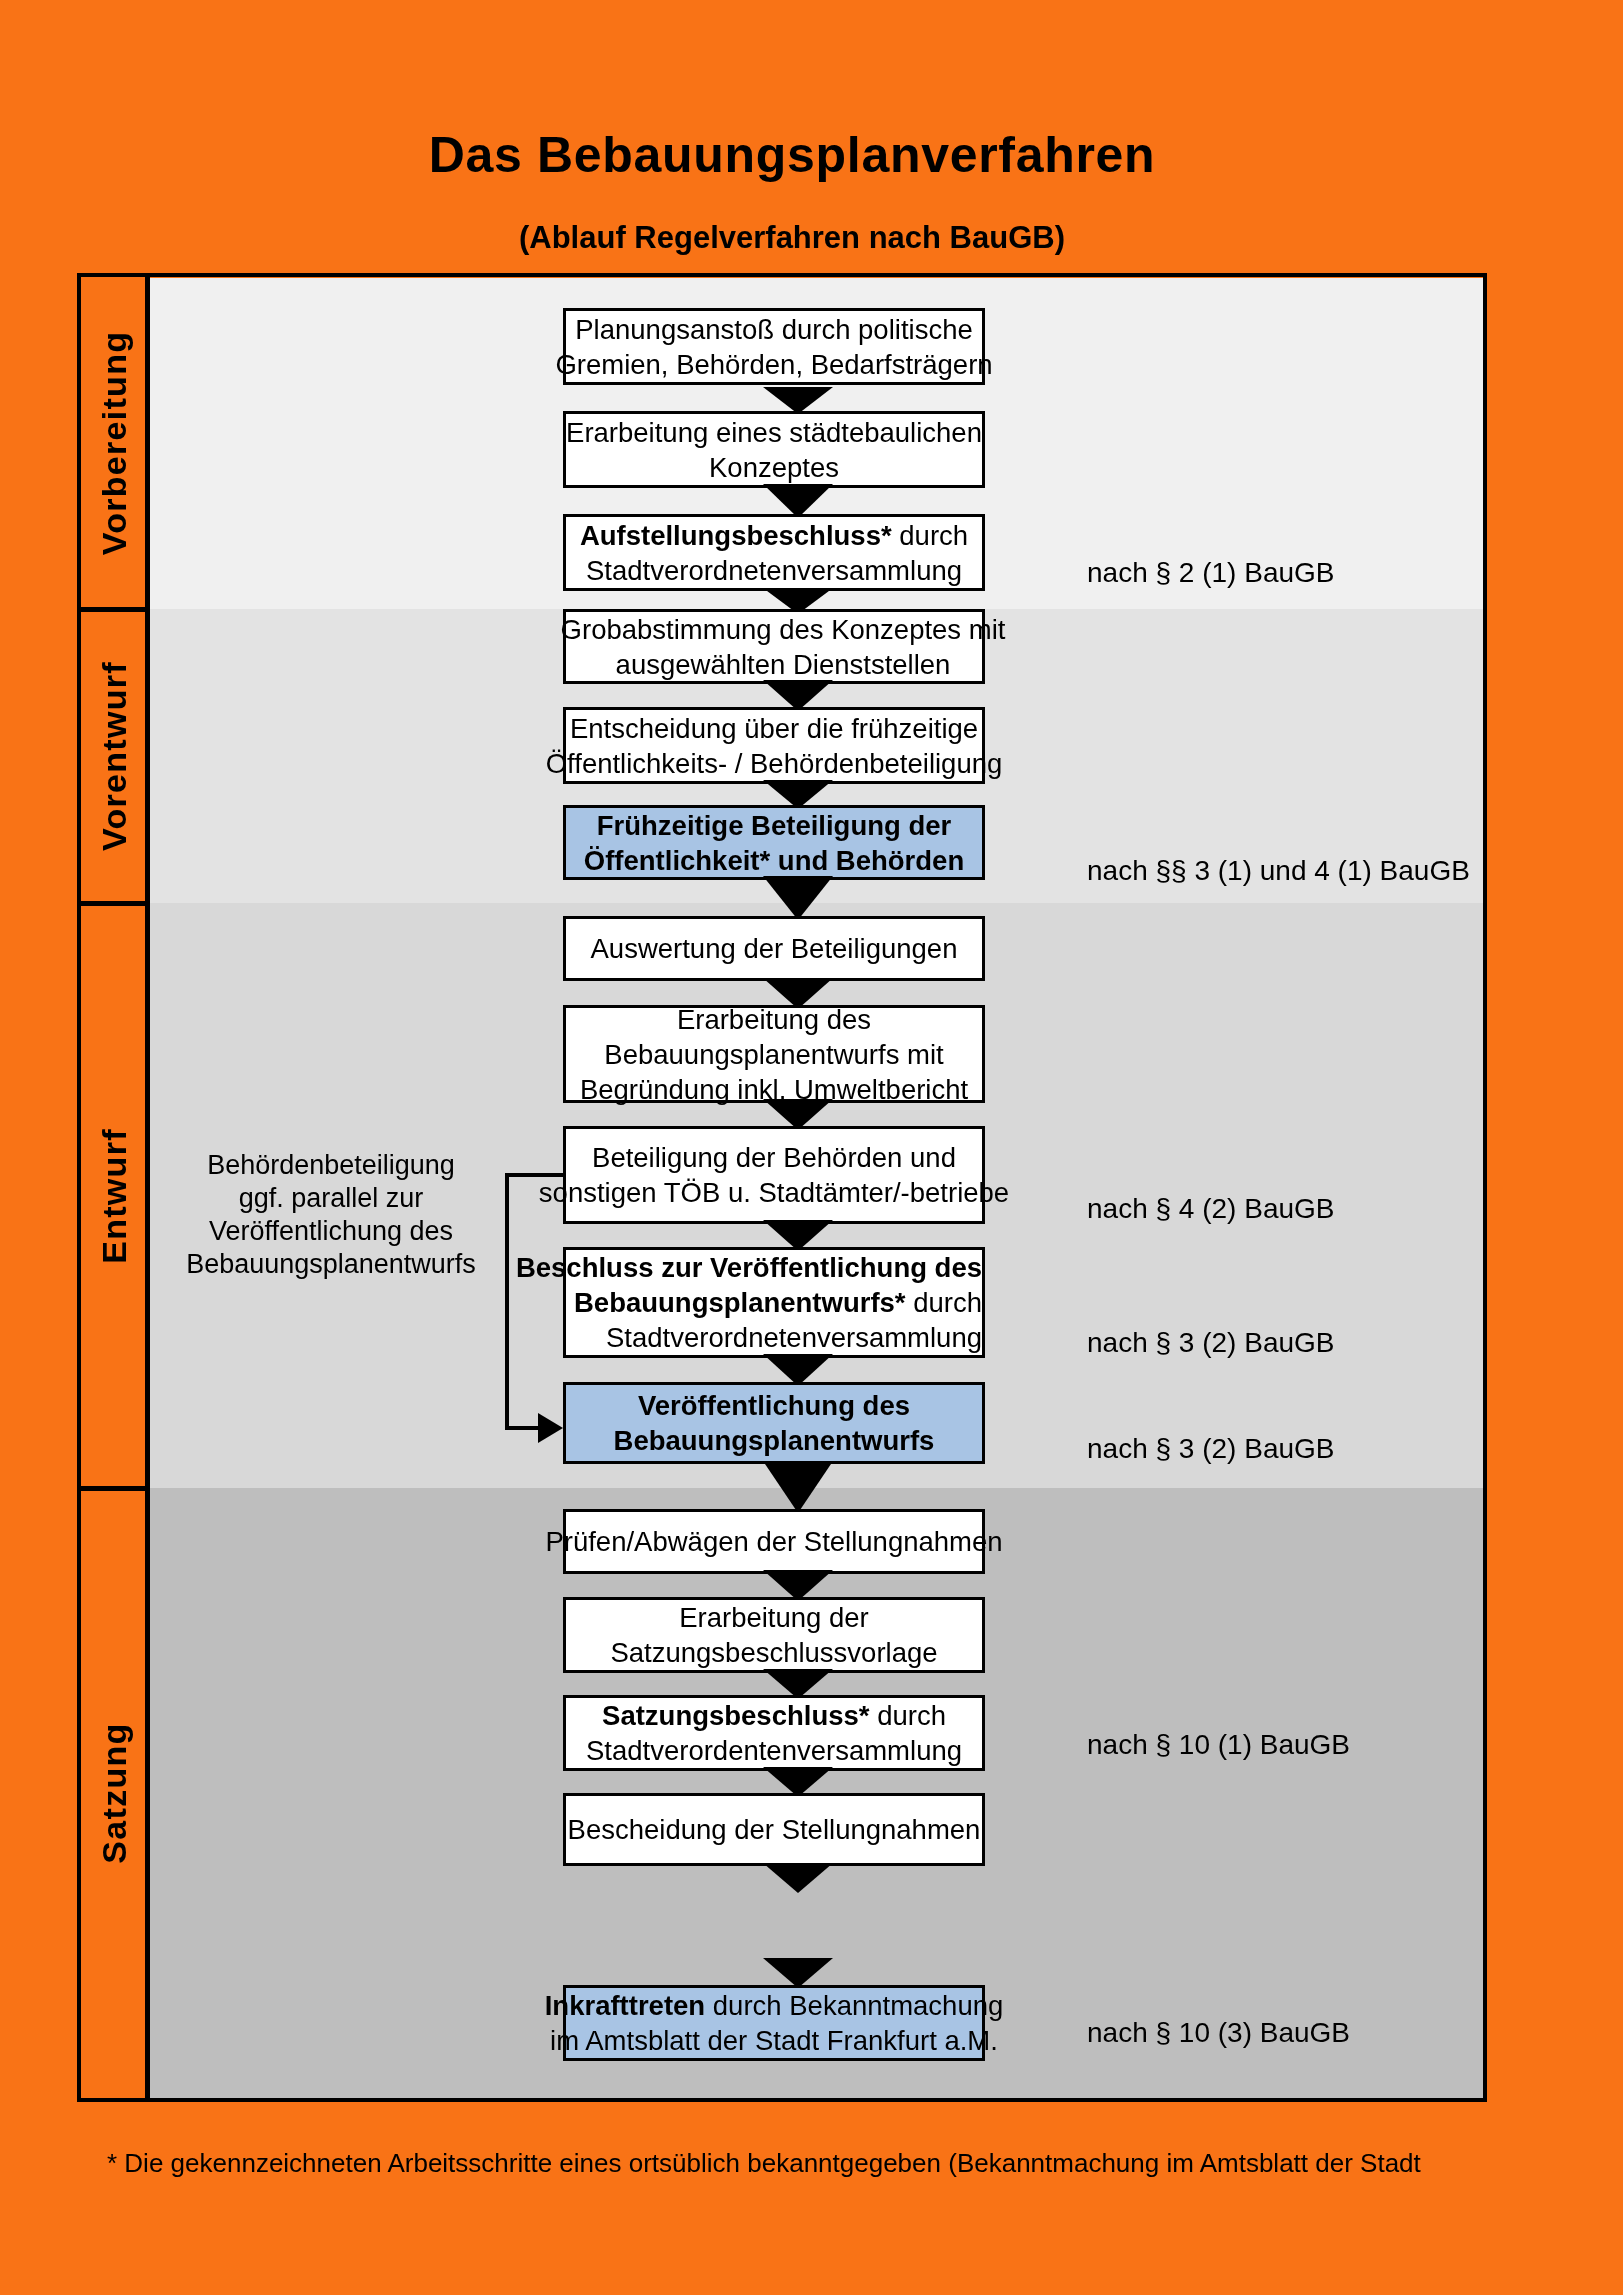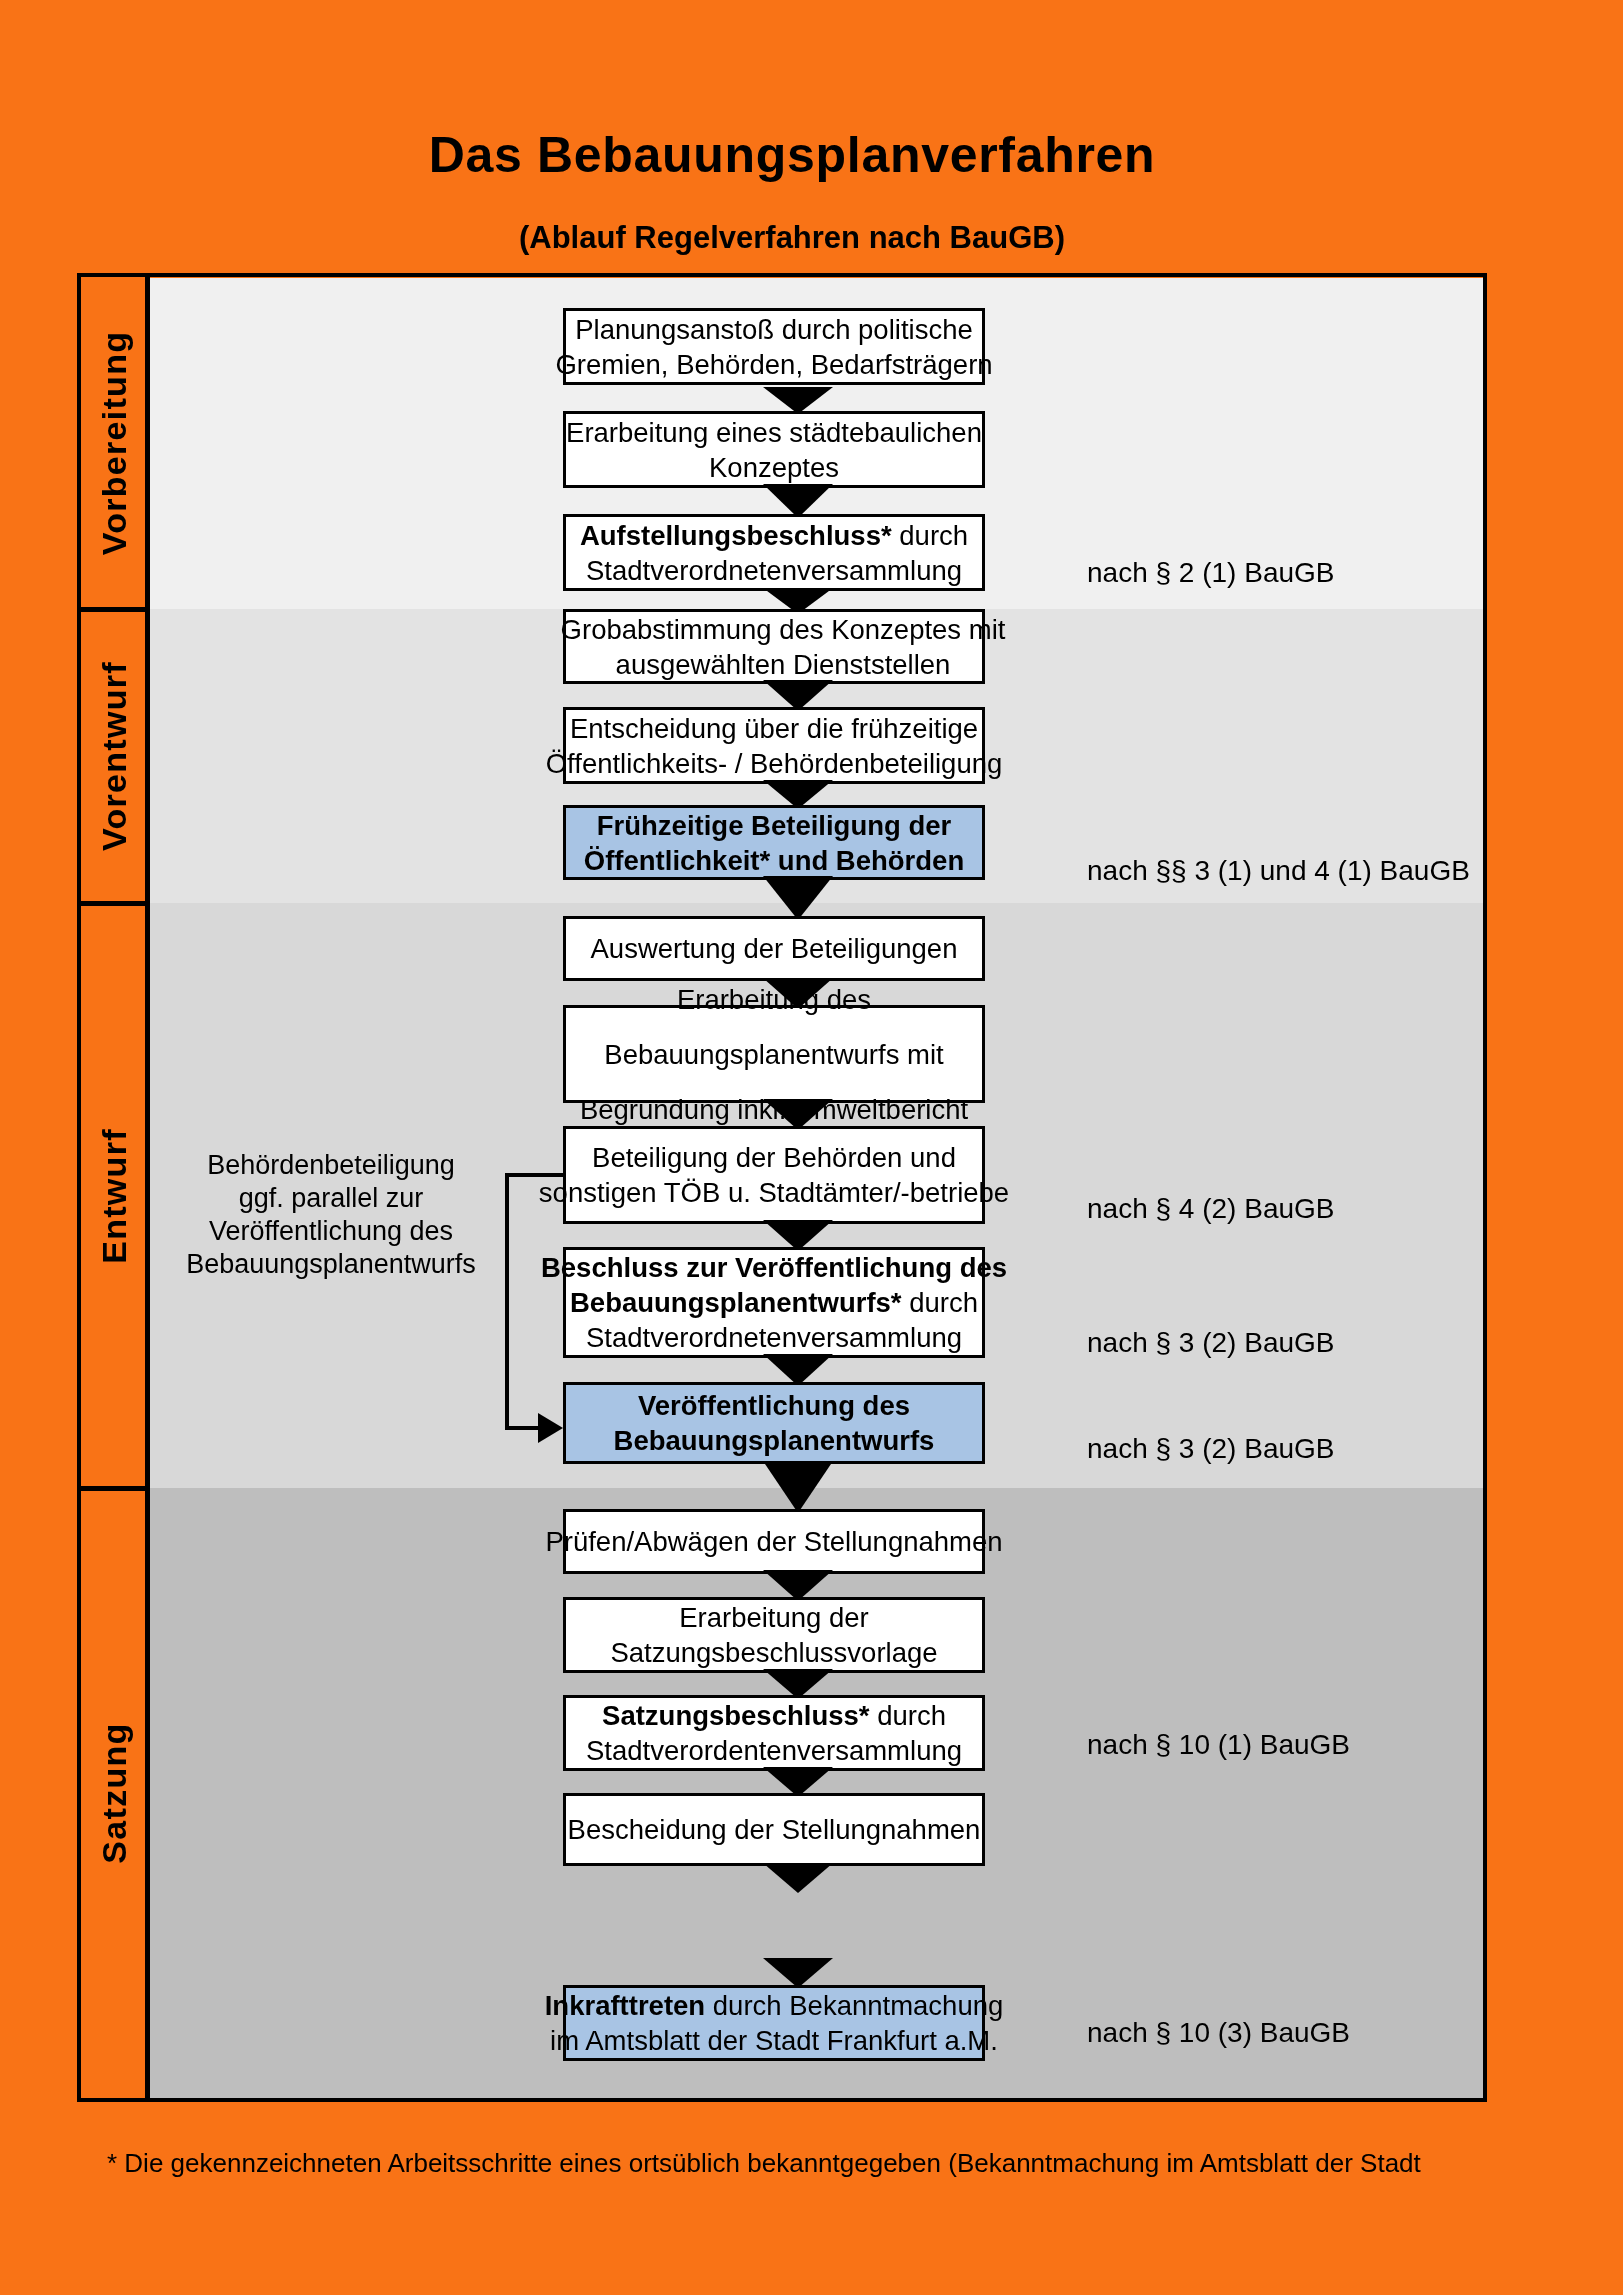--- a/index.html
+++ b/index.html
@@ -122,35 +122,35 @@
     <div class="bl">Öffentlichkeit* und Behörden</div>
   </div>
   <div class="ref" style="top:855px;">nach §§ 3 (1) und 4 (1) BauGB</div>
   <div class="arr" style="top:876px;border-top:44px solid #000;"></div>
 
   <div class="box" style="top:916px;height:65px;">
     <div class="bl">Auswertung der Beteiligungen</div>
   </div>
   <div class="arr" style="top:978px;border-top:31px solid #000;"></div>
 
-  <div class="box" style="top:1005px;height:98px;gap:20px;">
+  <div class="box" style="top:1005px;height:98px;">
     <div class="bl">Erarbeitung des</div>
     <div class="bl">Bebauungsplanentwurfs mit</div>
     <div class="bl">Begründung inkl. Umweltbericht</div>
   </div>
   <div class="arr" style="top:1099px;border-top:31px solid #000;"></div>
 
   <div class="box" style="top:1126px;height:98px;">
     <div class="bl">Beteiligung der Behörden und</div>
     <div class="bl">sonstigen TÖB u. Stadtämter/-betriebe</div>
   </div>
   <div class="ref" style="top:1193px;">nach § 4 (2) BauGB</div>
   <div class="arr" style="top:1220px;border-top:31px solid #000;"></div>
 
-  <div class="box" style="top:1247px;height:111px;">
+  <div class="box" style="top:1247px;height:111px;align-items:flex-end;">
     <div class="bl"><b>Beschluss zur Veröffentlichung des</b></div>
     <div class="bl"><b>Bebauungsplanentwurfs*</b><span> durch</span></div>
     <div class="bl">Stadtverordnetenversammlung</div>
   </div>
   <div class="ref" style="top:1327px;">nach § 3 (2) BauGB</div>
   <div class="arr" style="top:1354px;border-top:32px solid #000;"></div>
 
   <div class="box blue" style="top:1382px;height:82px;">
     <div class="bl">Veröffentlichung des</div>
     <div class="bl">Bebauungsplanentwurfs</div>

